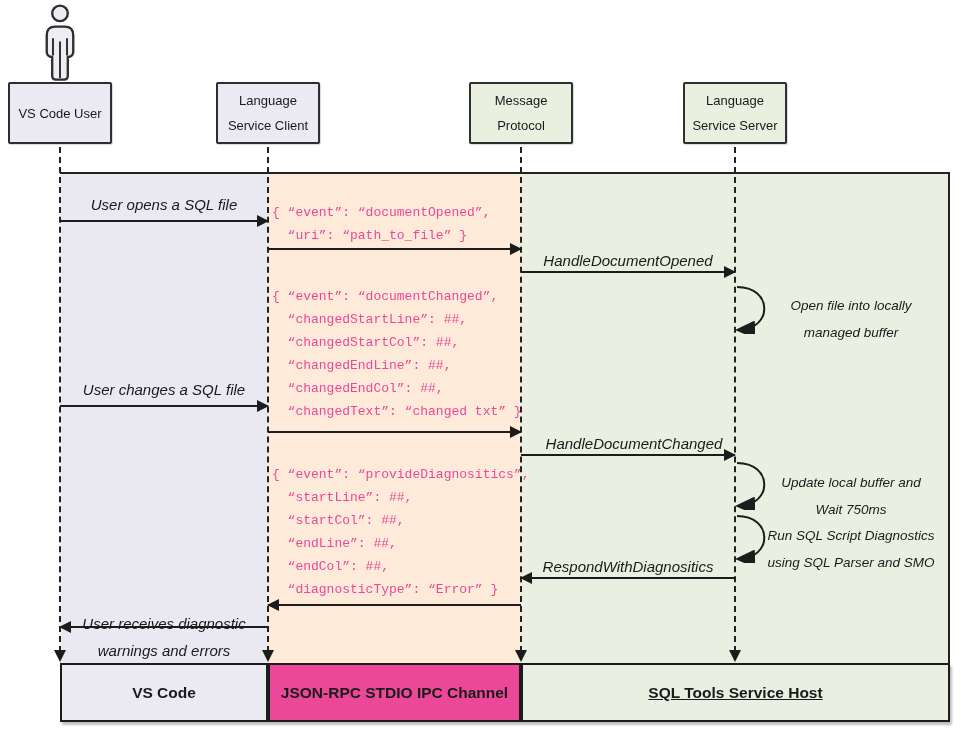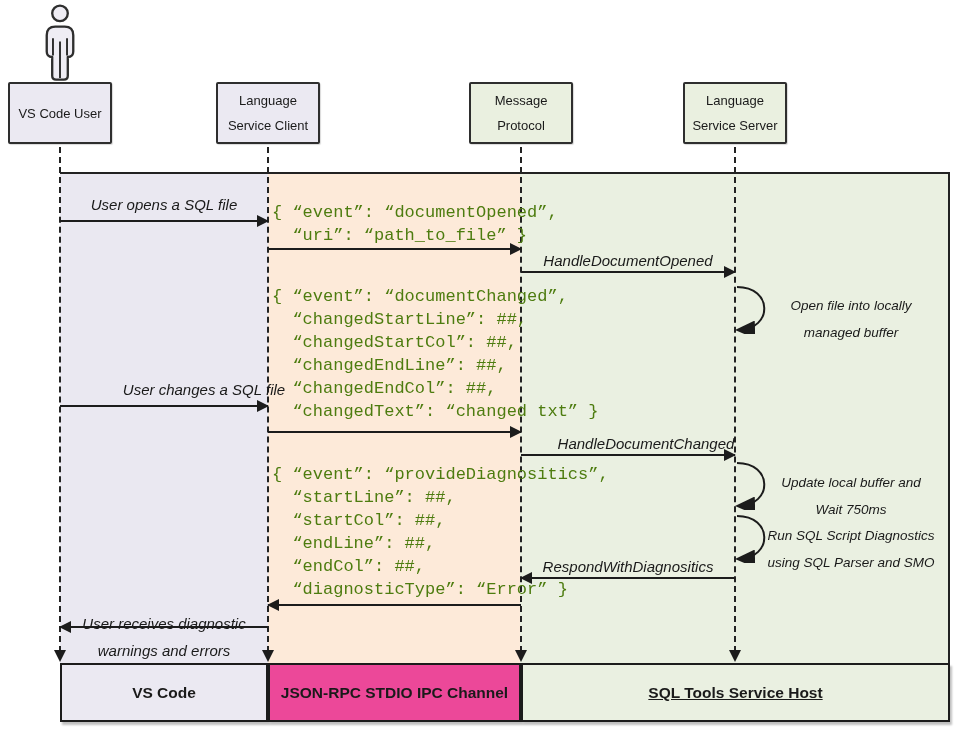--- a/index.html
+++ b/index.html
@@ -56,21 +56,21 @@
     font-size:15px; line-height:18px;
   }
   .note {
     position:absolute; text-align:center; font-style:italic;
     font-size:13.5px; line-height:27px;
   }
   
   .json-block { position:absolute; left:272px; width:250px; }
   .json-block div {
     font-family:"Liberation Mono","DejaVu Sans Mono",monospace;
-    font-size:17px; line-height:23px; white-space:pre; color:#4d7c0f;
+    font-size:13px; line-height:23px; white-space:pre; color:#ec4899;
   }
   
   .bottom-box {
     position:absolute; top:663px; height:59px;
     border:2px solid #1c1c1c; background:#ebe9f2;
     display:flex; align-items:center; justify-content:center;
     font-weight:bold; font-size:15.5px;
     box-shadow:2px 3px 2px rgba(0,0,0,0.25);
   }
   .bottom-box.peach { background:#ec4899; }
@@ -154,29 +154,29 @@
 
   <div class="json-block" style="top:285px;">
     <div>{ “event”: “documentChanged”,</div>
     <div>  “changedStartLine”: ##,</div>
     <div>  “changedStartCol”: ##,</div>
     <div>  “changedEndLine”: ##,</div>
     <div>  “changedEndCol”: ##,</div>
     <div>  “changedText”: “changed txt” }</div>
   </div>
 
-  <div class="mlabel" style="left:60px; top:381px; width:208px;margin-left:40px;">User changes a SQL file</div>
+  <div class="mlabel" style="left:60px; top:381px; width:208px;">User changes a SQL file</div>
   <div class="harrow" style="left:60px; top:405px; width:208px;">
     <span class="head-r"></span>
   </div>
   <div class="harrow" style="left:268px; top:431px; width:253px;">
     <span class="head-r"></span>
   </div>
 
-  <div class="mlabel" style="left:533px; top:435px; width:214px;padding-left:12px;">HandleDocumentChanged</div>
+  <div class="mlabel" style="left:521px; top:435px; width:214px;padding-left:12px;">HandleDocumentChanged</div>
   <div class="harrow" style="left:521px; top:454px; width:214px;">
     <span class="head-r"></span>
   </div>
 
   <svg class="loop-svg" style="left:735px; top:460px;" viewBox="0 0 46 50">
     <defs>
       <marker id="arwB" orient="auto" markerWidth="10" markerHeight="9" refX="8" refY="4.5">
         <path d="M0,0 L10,4.5 L0,9 z" fill="#1c1c1c"></path>
       </marker>
     </defs>

